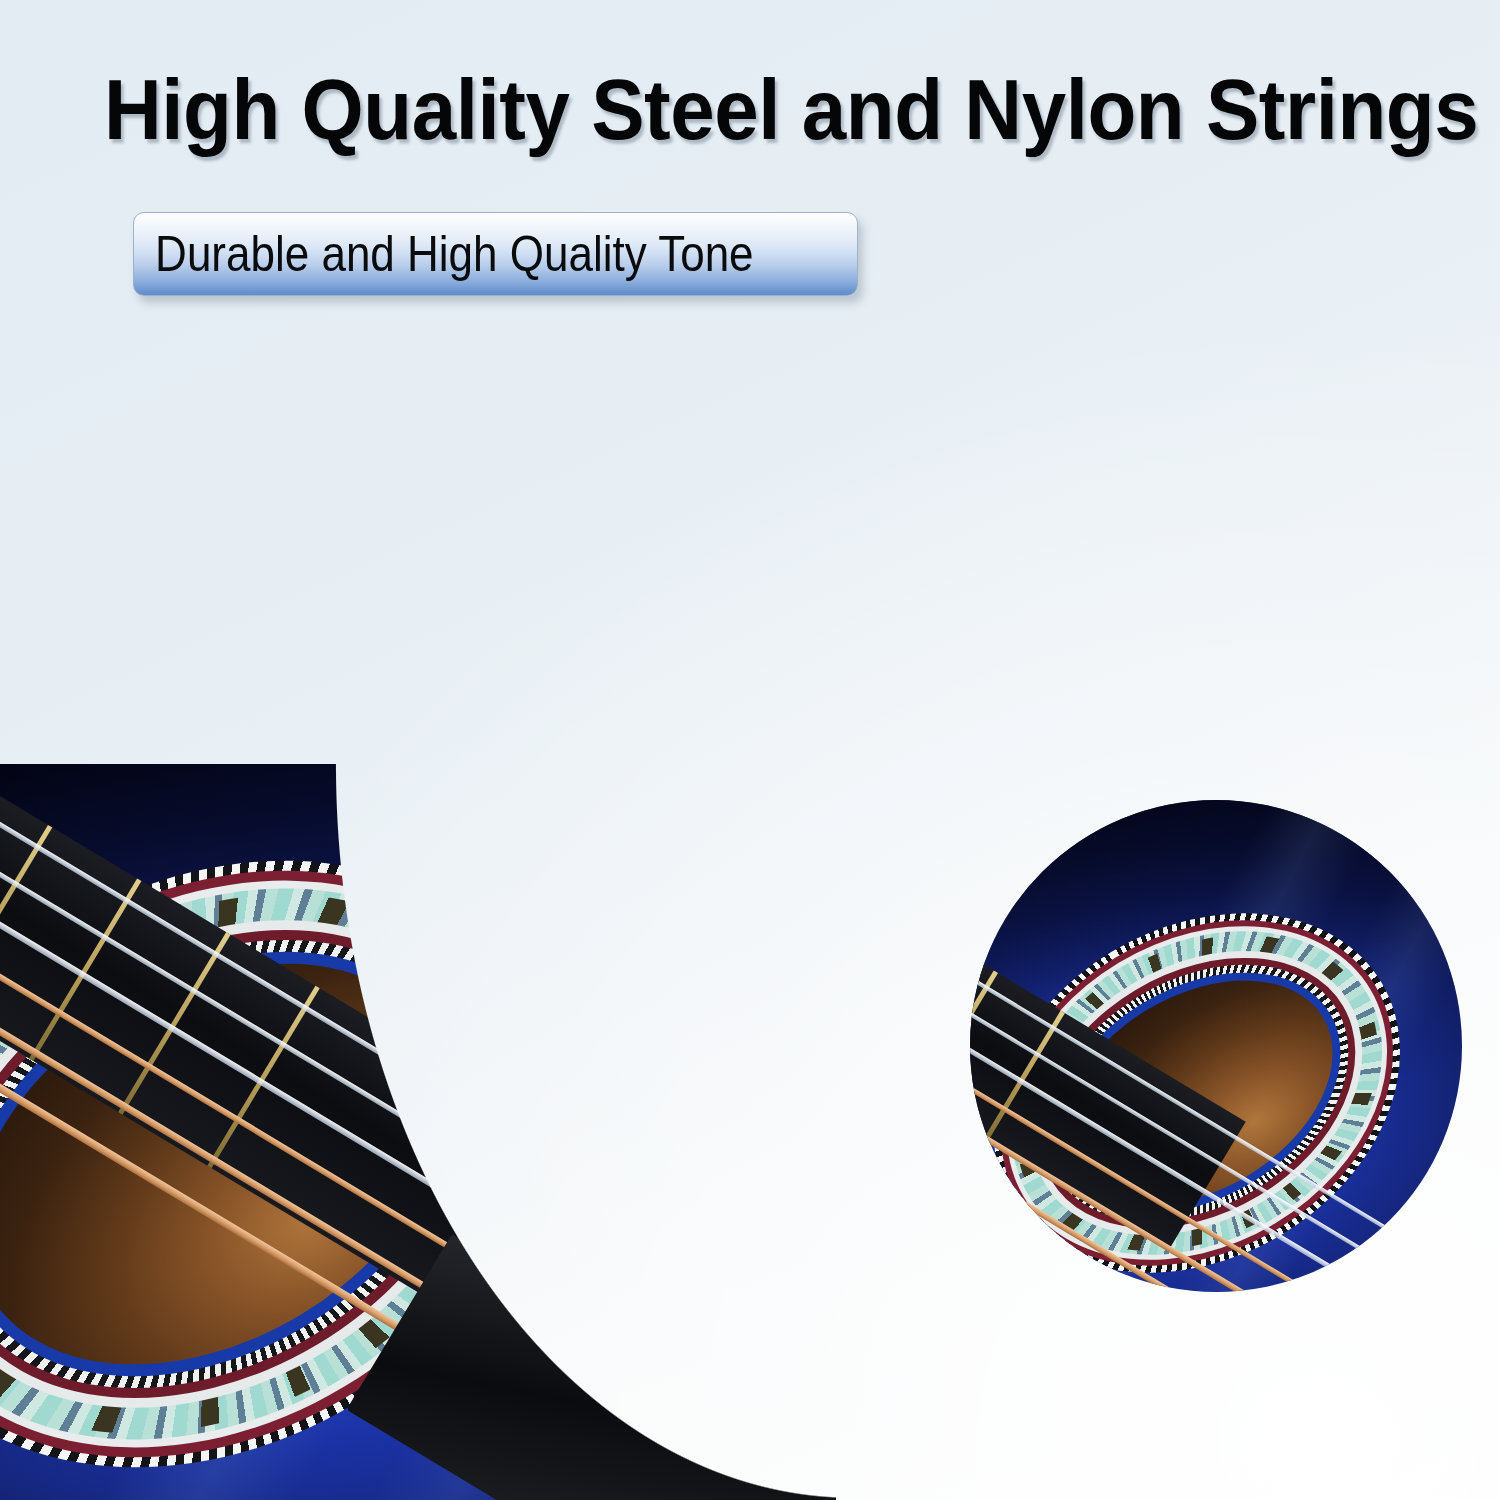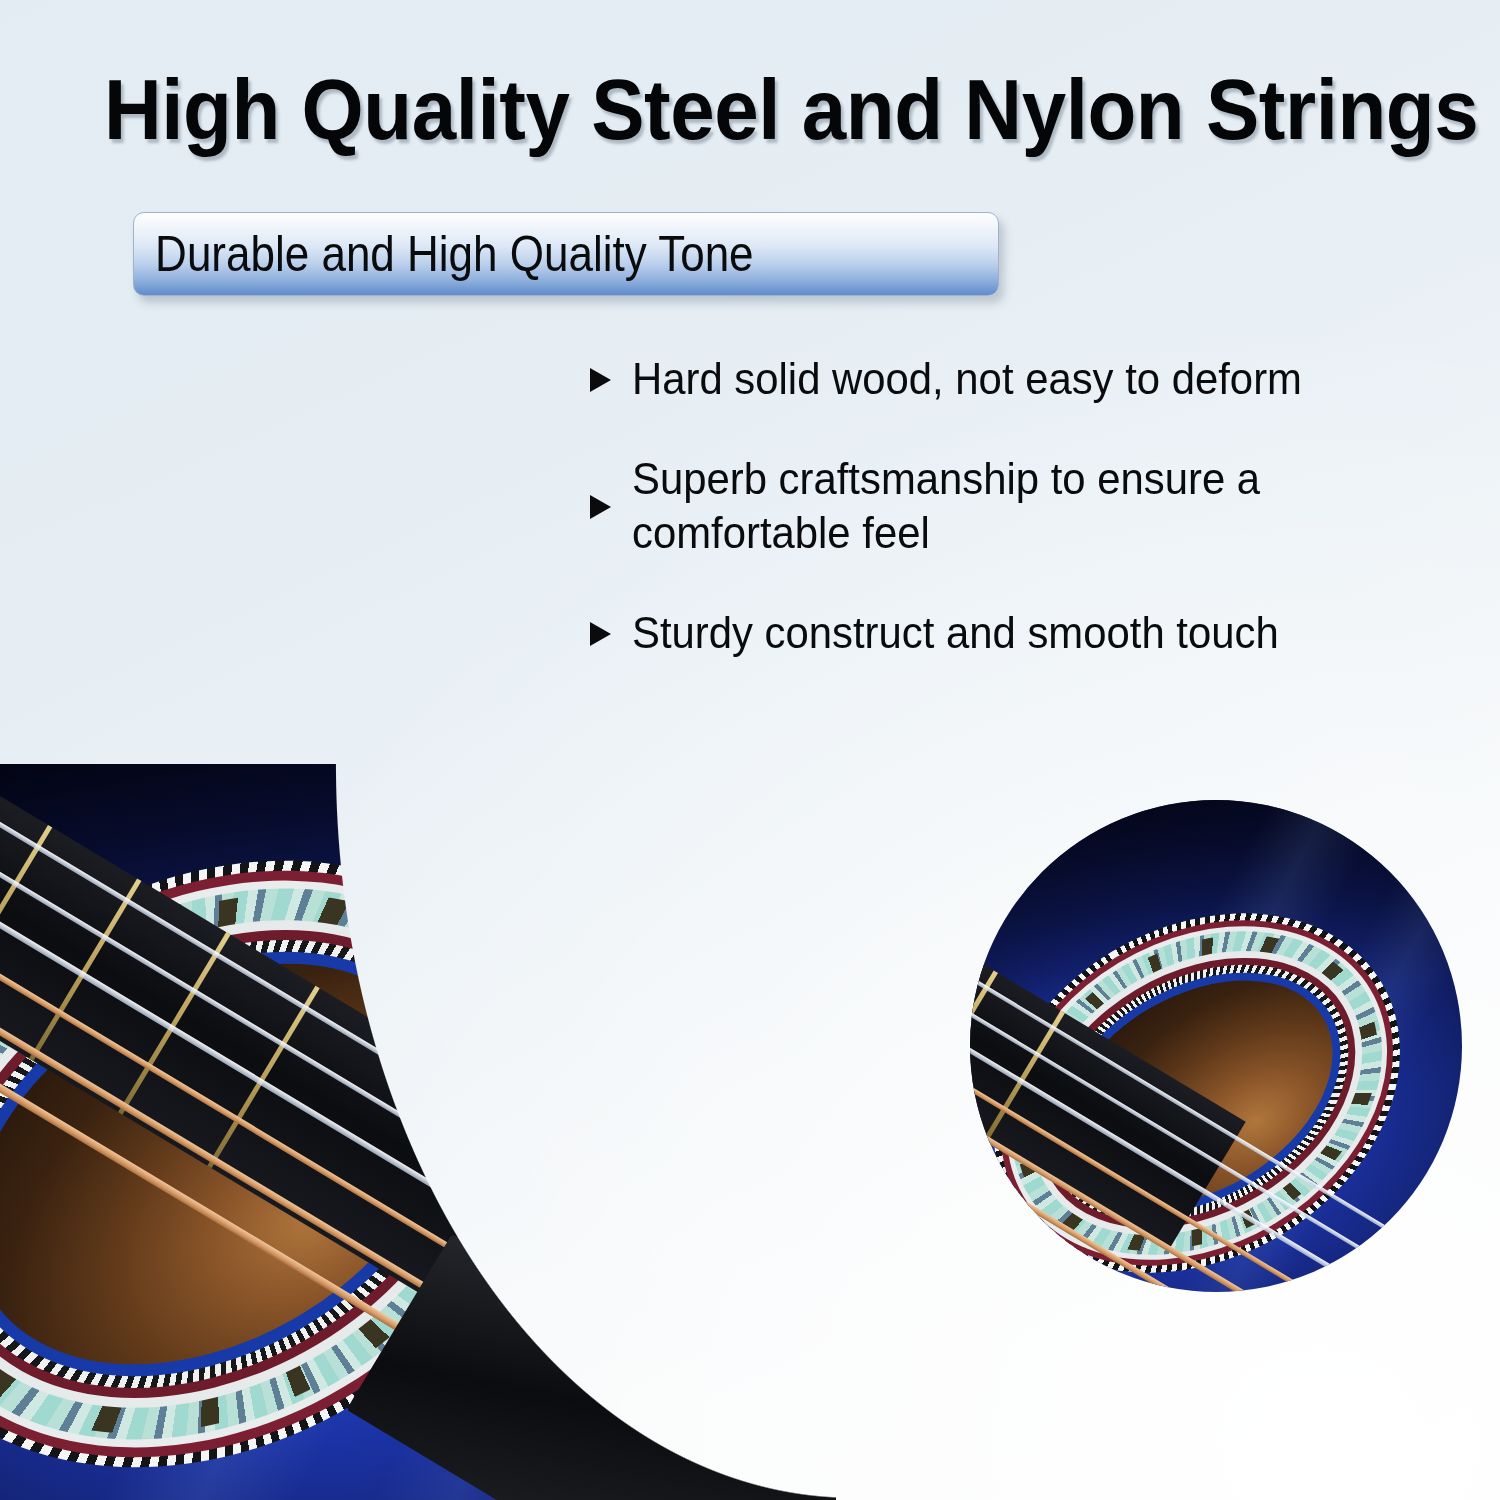--- a/index.html
+++ b/index.html
@@ -32,21 +32,21 @@
     transform:scaleX(0.93);
     transform-origin:left center;
     text-shadow:3px 4px 3px rgba(90,105,120,0.40);
     white-space:nowrap;
   }
 
   
   .badge{
     position:absolute;
     left:133px; top:212px;
-    width:866px; height:84px;
+    width:725px; height:84px;
     border-radius:11px;
     border:1px solid #9fb2cc;
     background:linear-gradient(180deg,
         #fdfefe 0%,
         #f2f6fb 16%,
         #dde8f6 40%,
         #bcd0ec 62%,
         #8fb0dd 82%,
         #5f8ccb 100%);
     box-shadow:5px 7px 9px rgba(120,132,146,0.38);
@@ -237,38 +237,20 @@
 <body>
 
 <div id="poster">
 
   <div class="title">High Quality Steel and Nylon Strings</div>
 
   <div class="badge">
     <span class="badge-text">Durable and High Quality Tone</span>
   </div>
 
-  <div class="bullets">
-
-    <div class="bullet">
-      <span class="bullet-marker"></span>
-      <span class="bullet-text">Hard solid wood, not easy to deform</span>
-    </div>
-
-    <div class="bullet">
-      <span class="bullet-marker"></span>
-      <span class="bullet-text">Superb craftsmanship to ensure a comfortable feel</span>
-    </div>
-
-    <div class="bullet">
-      <span class="bullet-marker"></span>
-      <span class="bullet-text">Sturdy construct and smooth touch</span>
-    </div>
-
-  </div>
 
   <div class="photo-main">
     <div class="scene">
       <div class="body-blue"></div>
       <div class="body-dark-top"></div>
       <div class="body-sheen"></div>
 
       <div class="hole-wrap" style="left:-150px; top:120px; width:720px; height:560px; transform:rotate(-31deg);">
         <div class="ring ring-rope-out"></div>
         <div class="ring ring-maroon-a" style="inset:10px;"></div>

